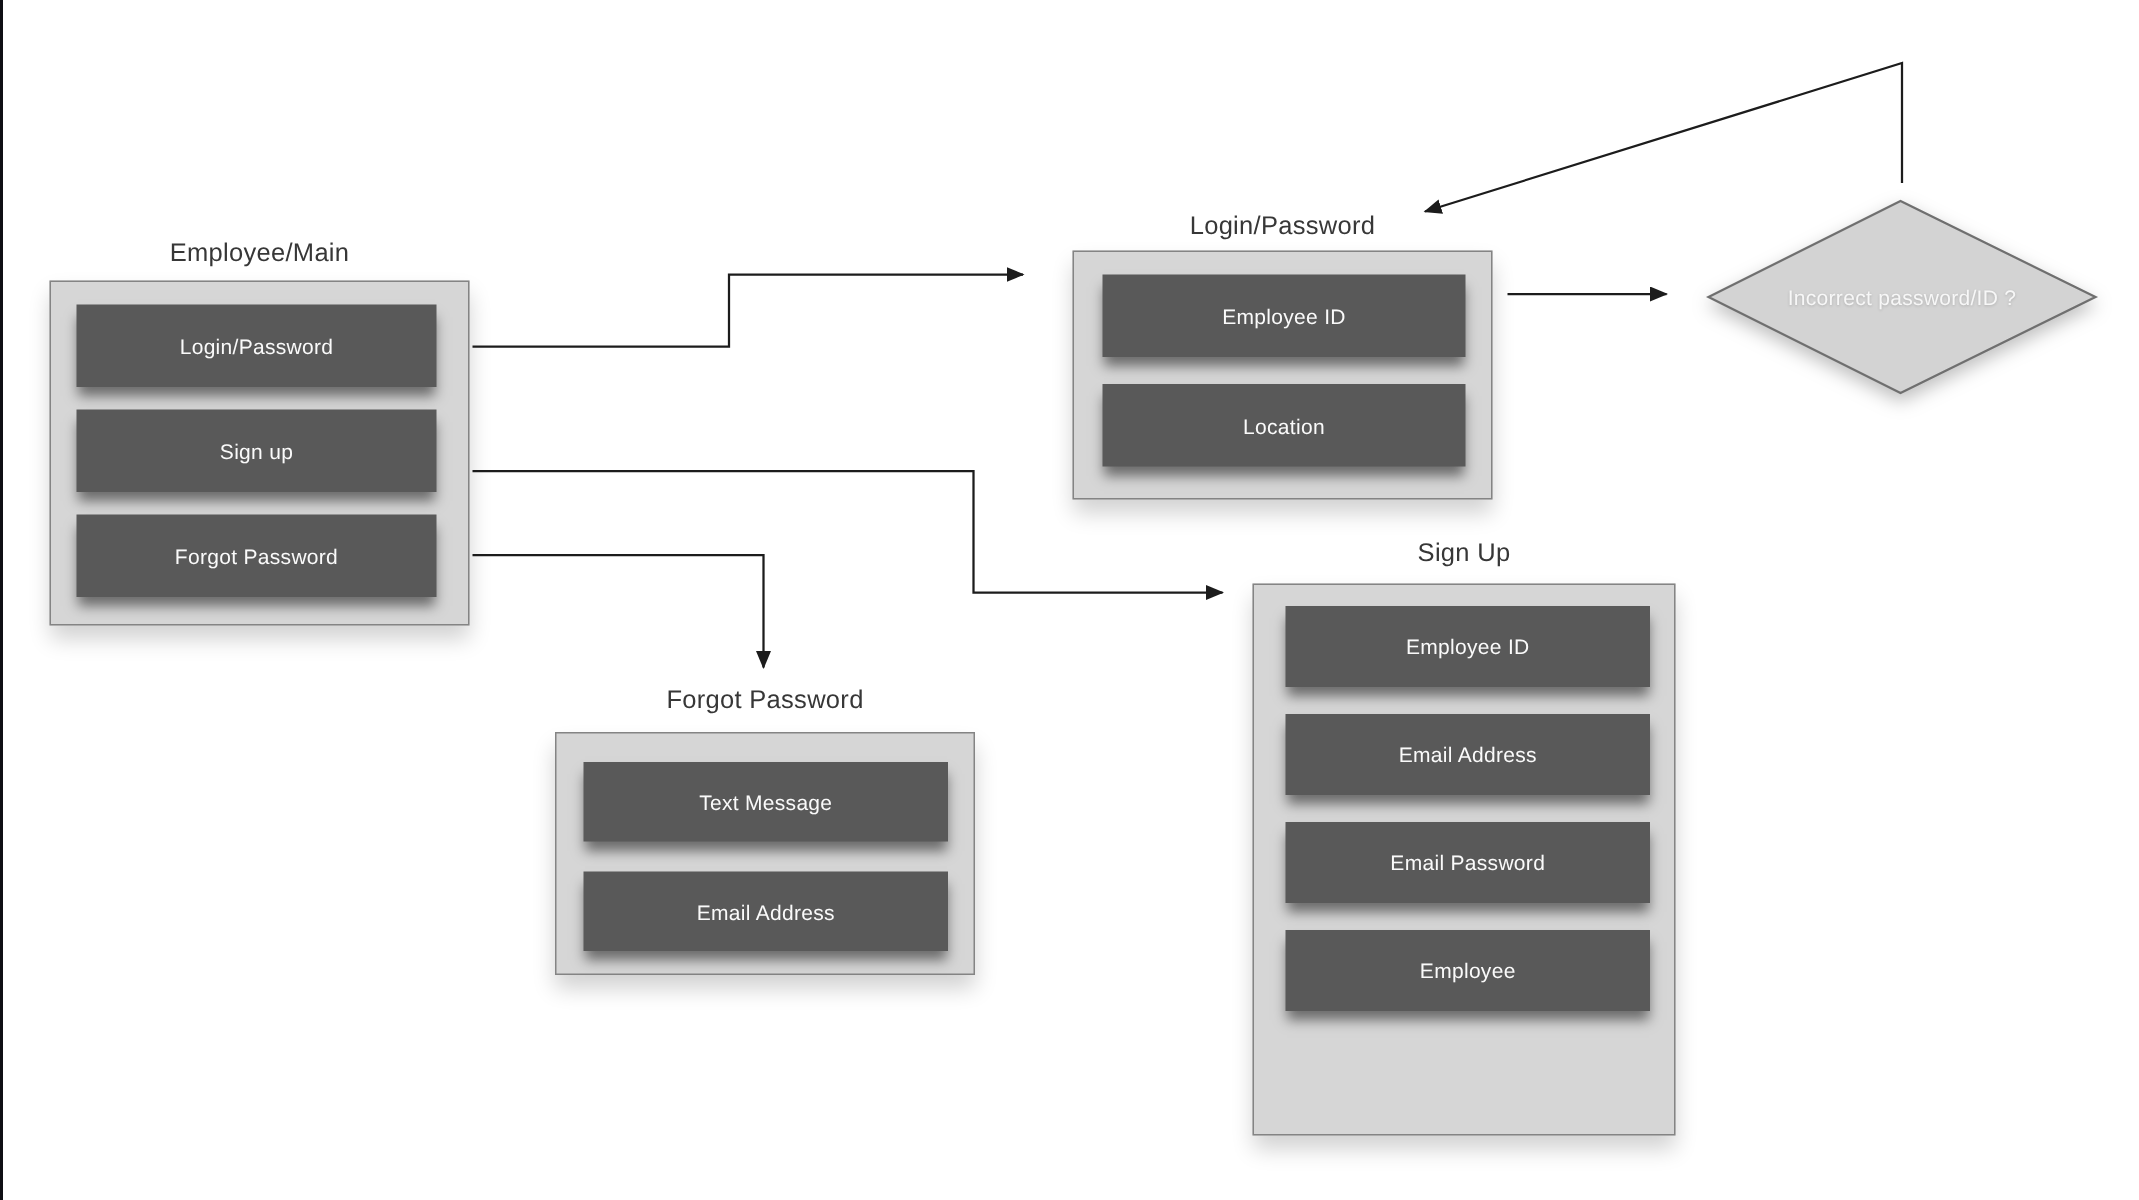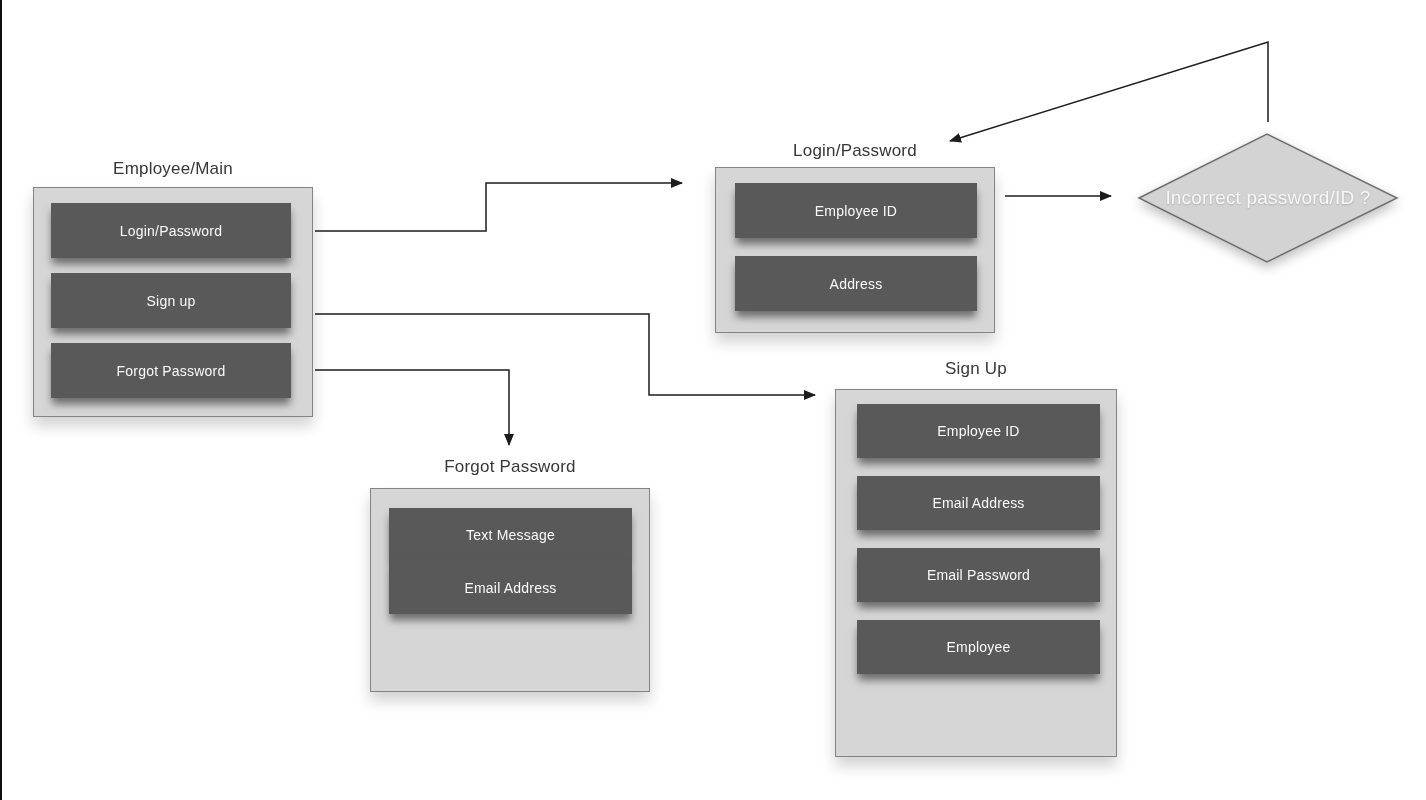--- a/index.html
+++ b/index.html
@@ -49,21 +49,21 @@
   }
   
   #landing-group  { left: 33px;  top: 187px; width: 280px; height: 230px; padding: 15px 21px 20px 17px; gap: 15px; }
   #landing-group .btn { height: 55px; }
   #landing-title  { left: 33px;  top: 159px; width: 280px; }
   
   #login-group    { left: 715px; top: 167px; width: 280px; height: 166px; padding: 15px 17px 23px 19px; gap: 18px; }
   #login-group .btn { height: 55px; }
   #login-title    { left: 715px; top: 141px; width: 280px; }
   
-  #forgot-group   { left: 370px; top: 488px; width: 280px; height: 204px; padding: 19px 17px 17px 18px; }
+  #forgot-group   { left: 370px; top: 488px; width: 280px; height: 162px; padding: 19px 17px 17px 18px; gap: 20px; }
   #forgot-group .btn { height: 53px; }
   #forgot-title   { left: 370px; top: 457px; width: 280px; }
   
   #signup-group   { left: 835px; top: 389px; width: 282px; height: 368px; padding: 14px 16px 12px 21px; gap: 18px; }
   #signup-group .btn { height: 54px; }
   #signup-title   { left: 835px; top: 359px; width: 282px; }
   
   #decision {
     position: absolute;
     left: 1135px; top: 128px;
@@ -76,21 +76,21 @@
     stroke: var(--diamond-border, #6f6f6f);
     stroke-width: 1.5;
   }
   .diamond-label {
     position: absolute;
     inset: 0;
     display: flex;
     align-items: center;
     justify-content: center;
     color: var(--diamond-text, #f7f7f7);
-    font-size: 19px;
+    font-size: 14px;
     letter-spacing: 0.2px;
     text-shadow: 0 1px 2px rgba(0,0,0,0.18);
   }
   
   #arrows {
     position: absolute;
     left: 0; top: 0;
     width: 1426px; height: 800px;
     pointer-events: none;
   }
@@ -111,21 +111,21 @@
   <div class="title" id="landing-title">Employee/Main</div>
   <div class="group" id="landing-group">
     <div class="btn">Login/Password</div>
     <div class="btn">Sign up</div>
     <div class="btn">Forgot Password</div>
   </div>
 
   <div class="title" id="login-title">Login/Password</div>
   <div class="group" id="login-group">
     <div class="btn">Employee ID</div>
-    <div class="btn">Address</div>
+    <div class="btn">Location</div>
   </div>
 
   <div class="title" id="forgot-title">Forgot Password</div>
   <div class="group" id="forgot-group">
     <div class="btn">Text Message</div>
     <div class="btn">Email Address</div>
   </div>
 
   <div class="title" id="signup-title">Sign Up</div>
   <div class="group" id="signup-group">

